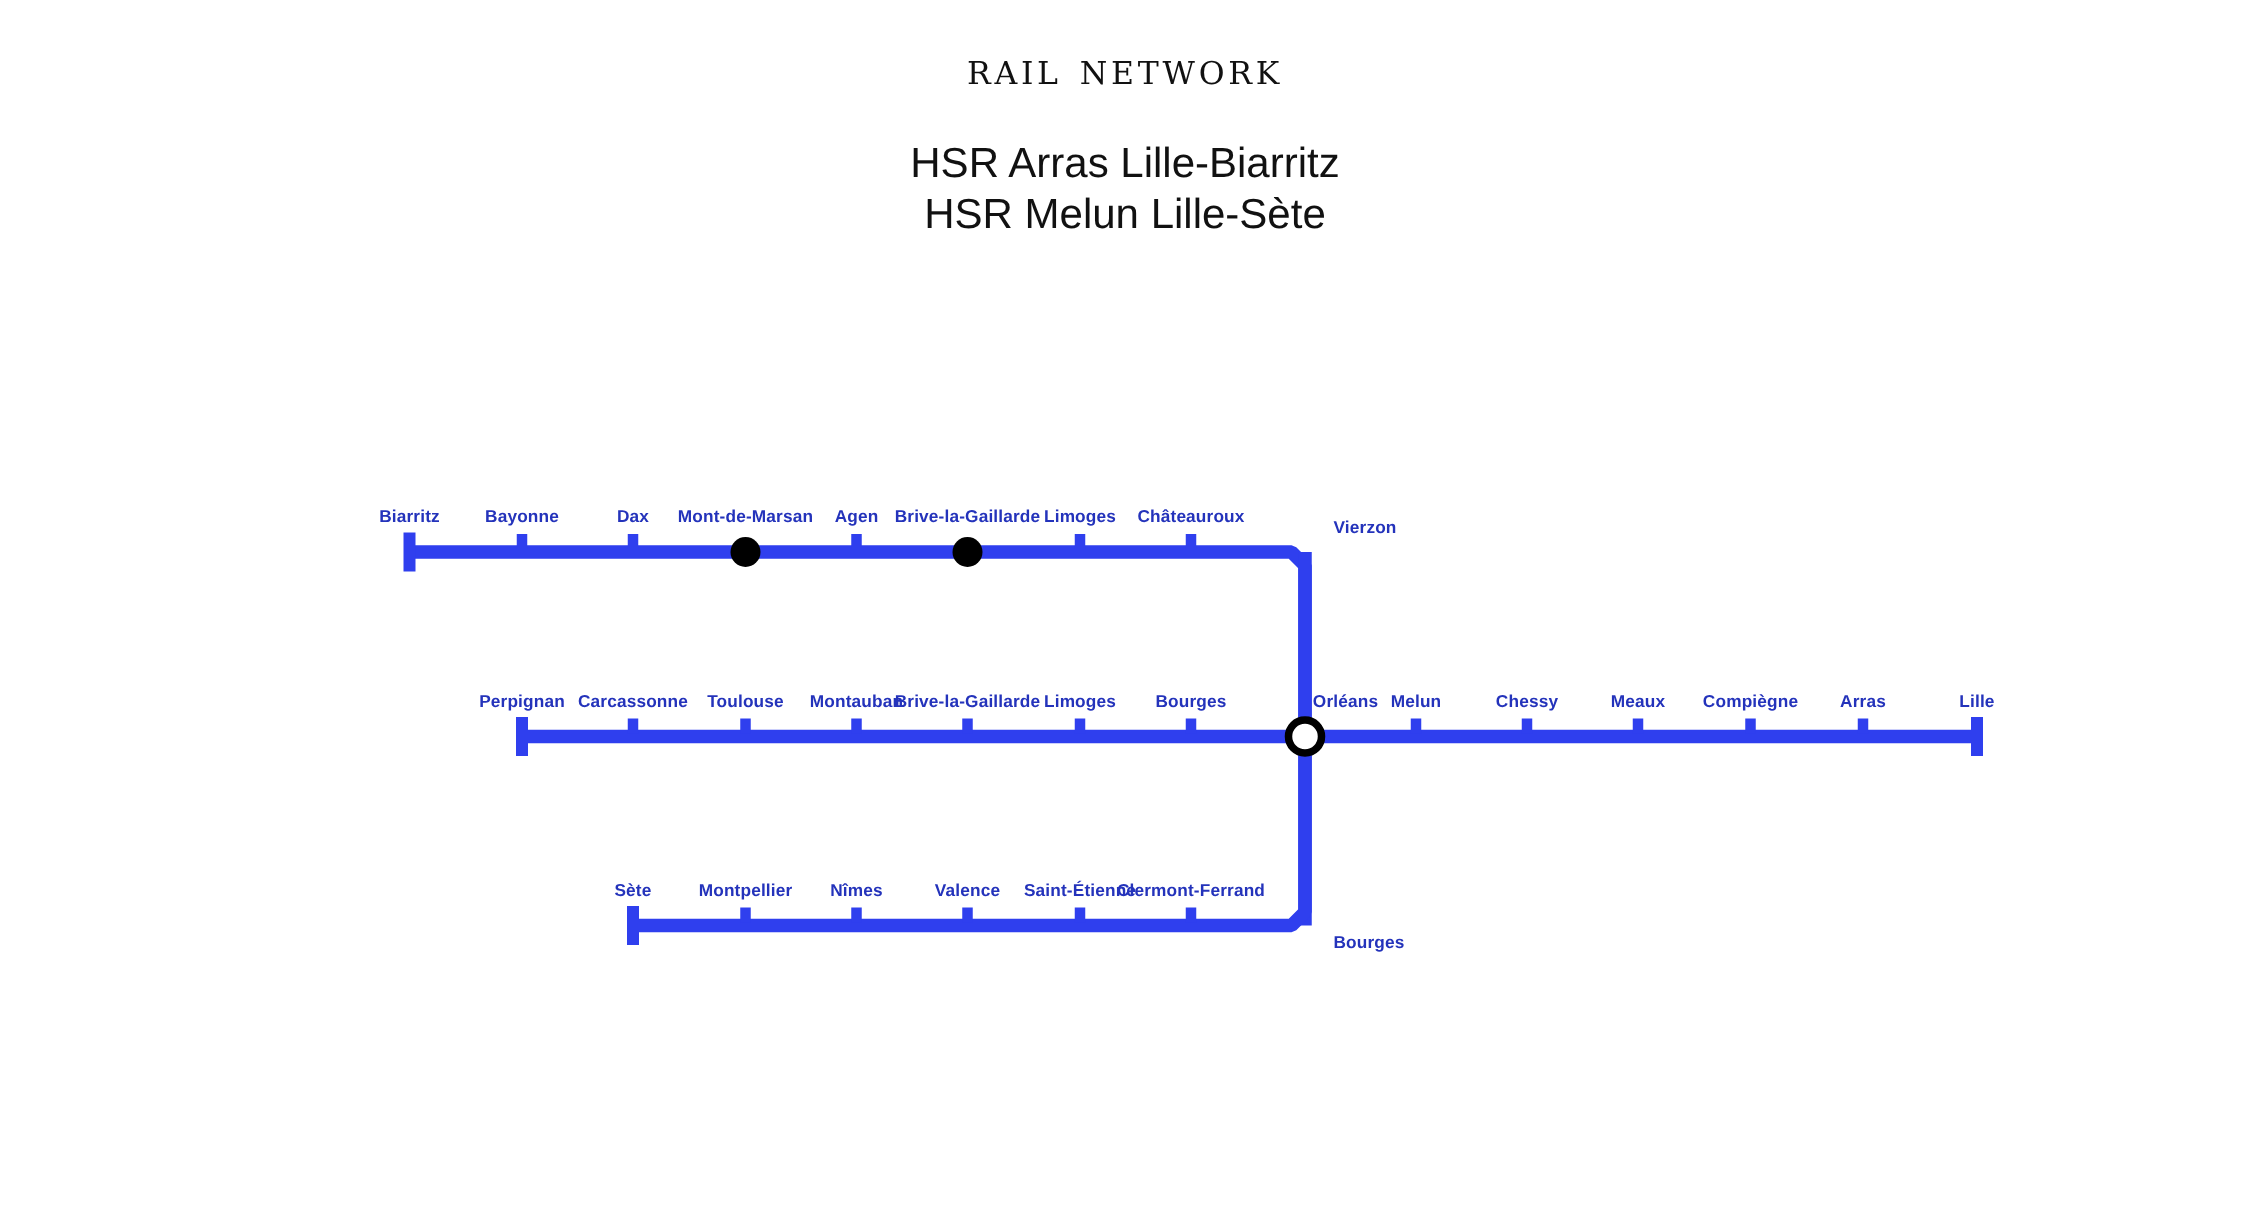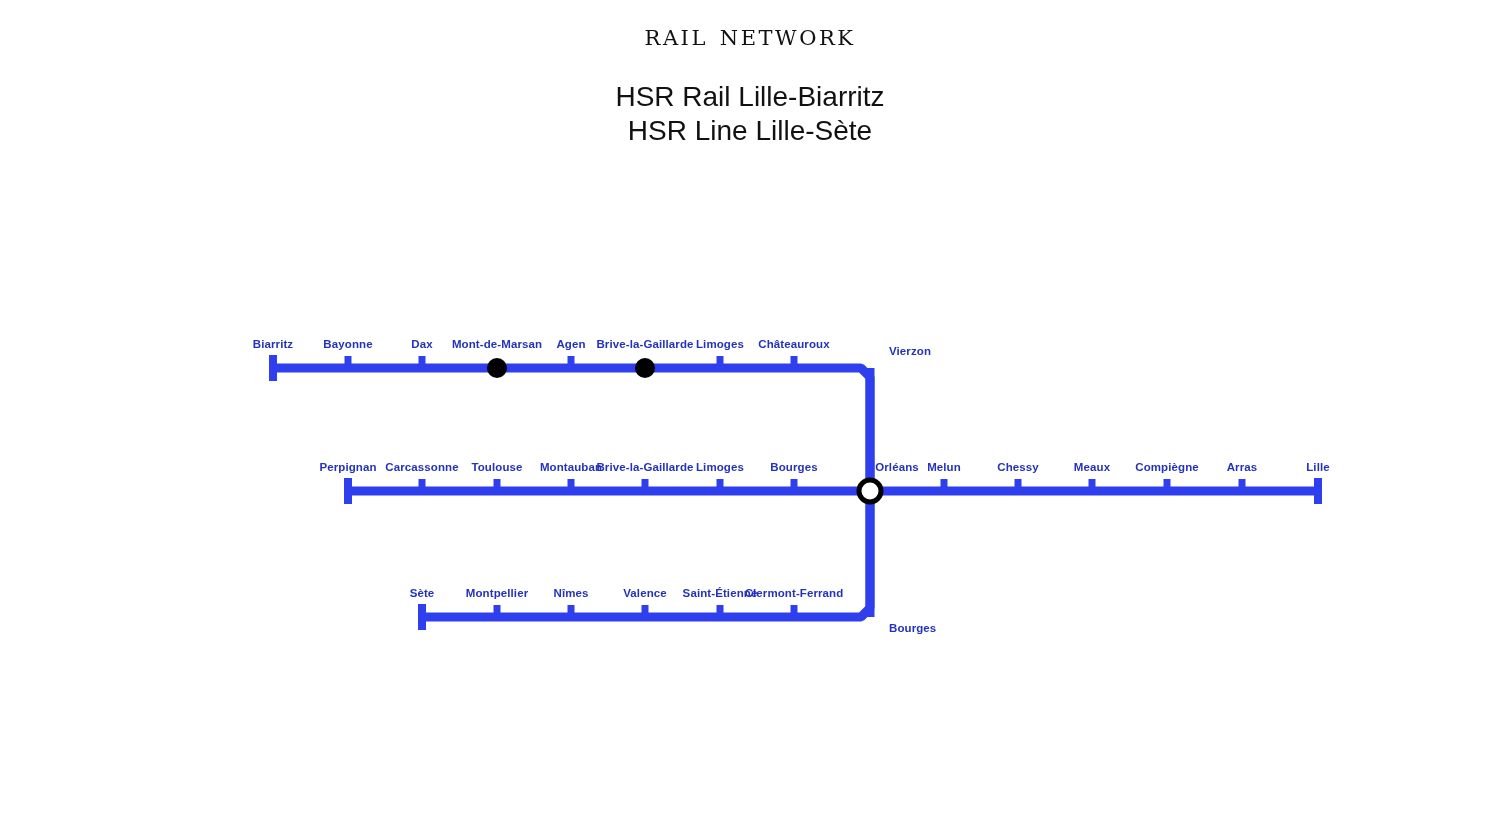--- a/index.html
+++ b/index.html
@@ -18,21 +18,21 @@
   
   #header {
     position: absolute;
     top: 0;
     left: 0;
     width: 1500px;
     text-align: center;
   }
   #network-title {
     margin: 0;
-    padding-top: 20px;
+    padding-top: 32px;
     font-family: "DejaVu Serif", serif;
     font-weight: 400;
     font-size: 30px;
     letter-spacing: 2.5px;
     color: #111111;
     font-variant: small-caps;
     text-transform: lowercase;
     line-height: 1;
   }
   #subtitle-block {
@@ -93,22 +93,22 @@
     fill: #2433bb;
     letter-spacing: 0.1px;
   }
 </style>
 </head>
 <body>
 
 <div id="header">
   <h1 id="network-title">Rail Network</h1>
   <div id="subtitle-block">
-    <div class="line-title">HSR Rail Lille-Biarritz</div>
-    <div class="line-title">HSR Line Lille-Sète</div>
+    <div class="line-title">HSR Arras Lille-Biarritz</div>
+    <div class="line-title">HSR Melun Lille-Sète</div>
   </div>
 </div>
 
 <div id="diagram">
   <svg viewBox="0 0 1500 815" xmlns="http://www.w3.org/2000/svg">
     <g id="rail-lines">
         <path d="M 273 368 L 861 368 L 870 377 L 870 617" class="rail-path" stroke="#2f3fee"></path>
         <path d="M 348 491 L 1318 491" class="rail-path" stroke="#2f3fee"></path>
         <path d="M 422 617 L 861 617 L 870 608 L 870 368" class="rail-path" stroke="#2f3fee"></path>
       </g>

